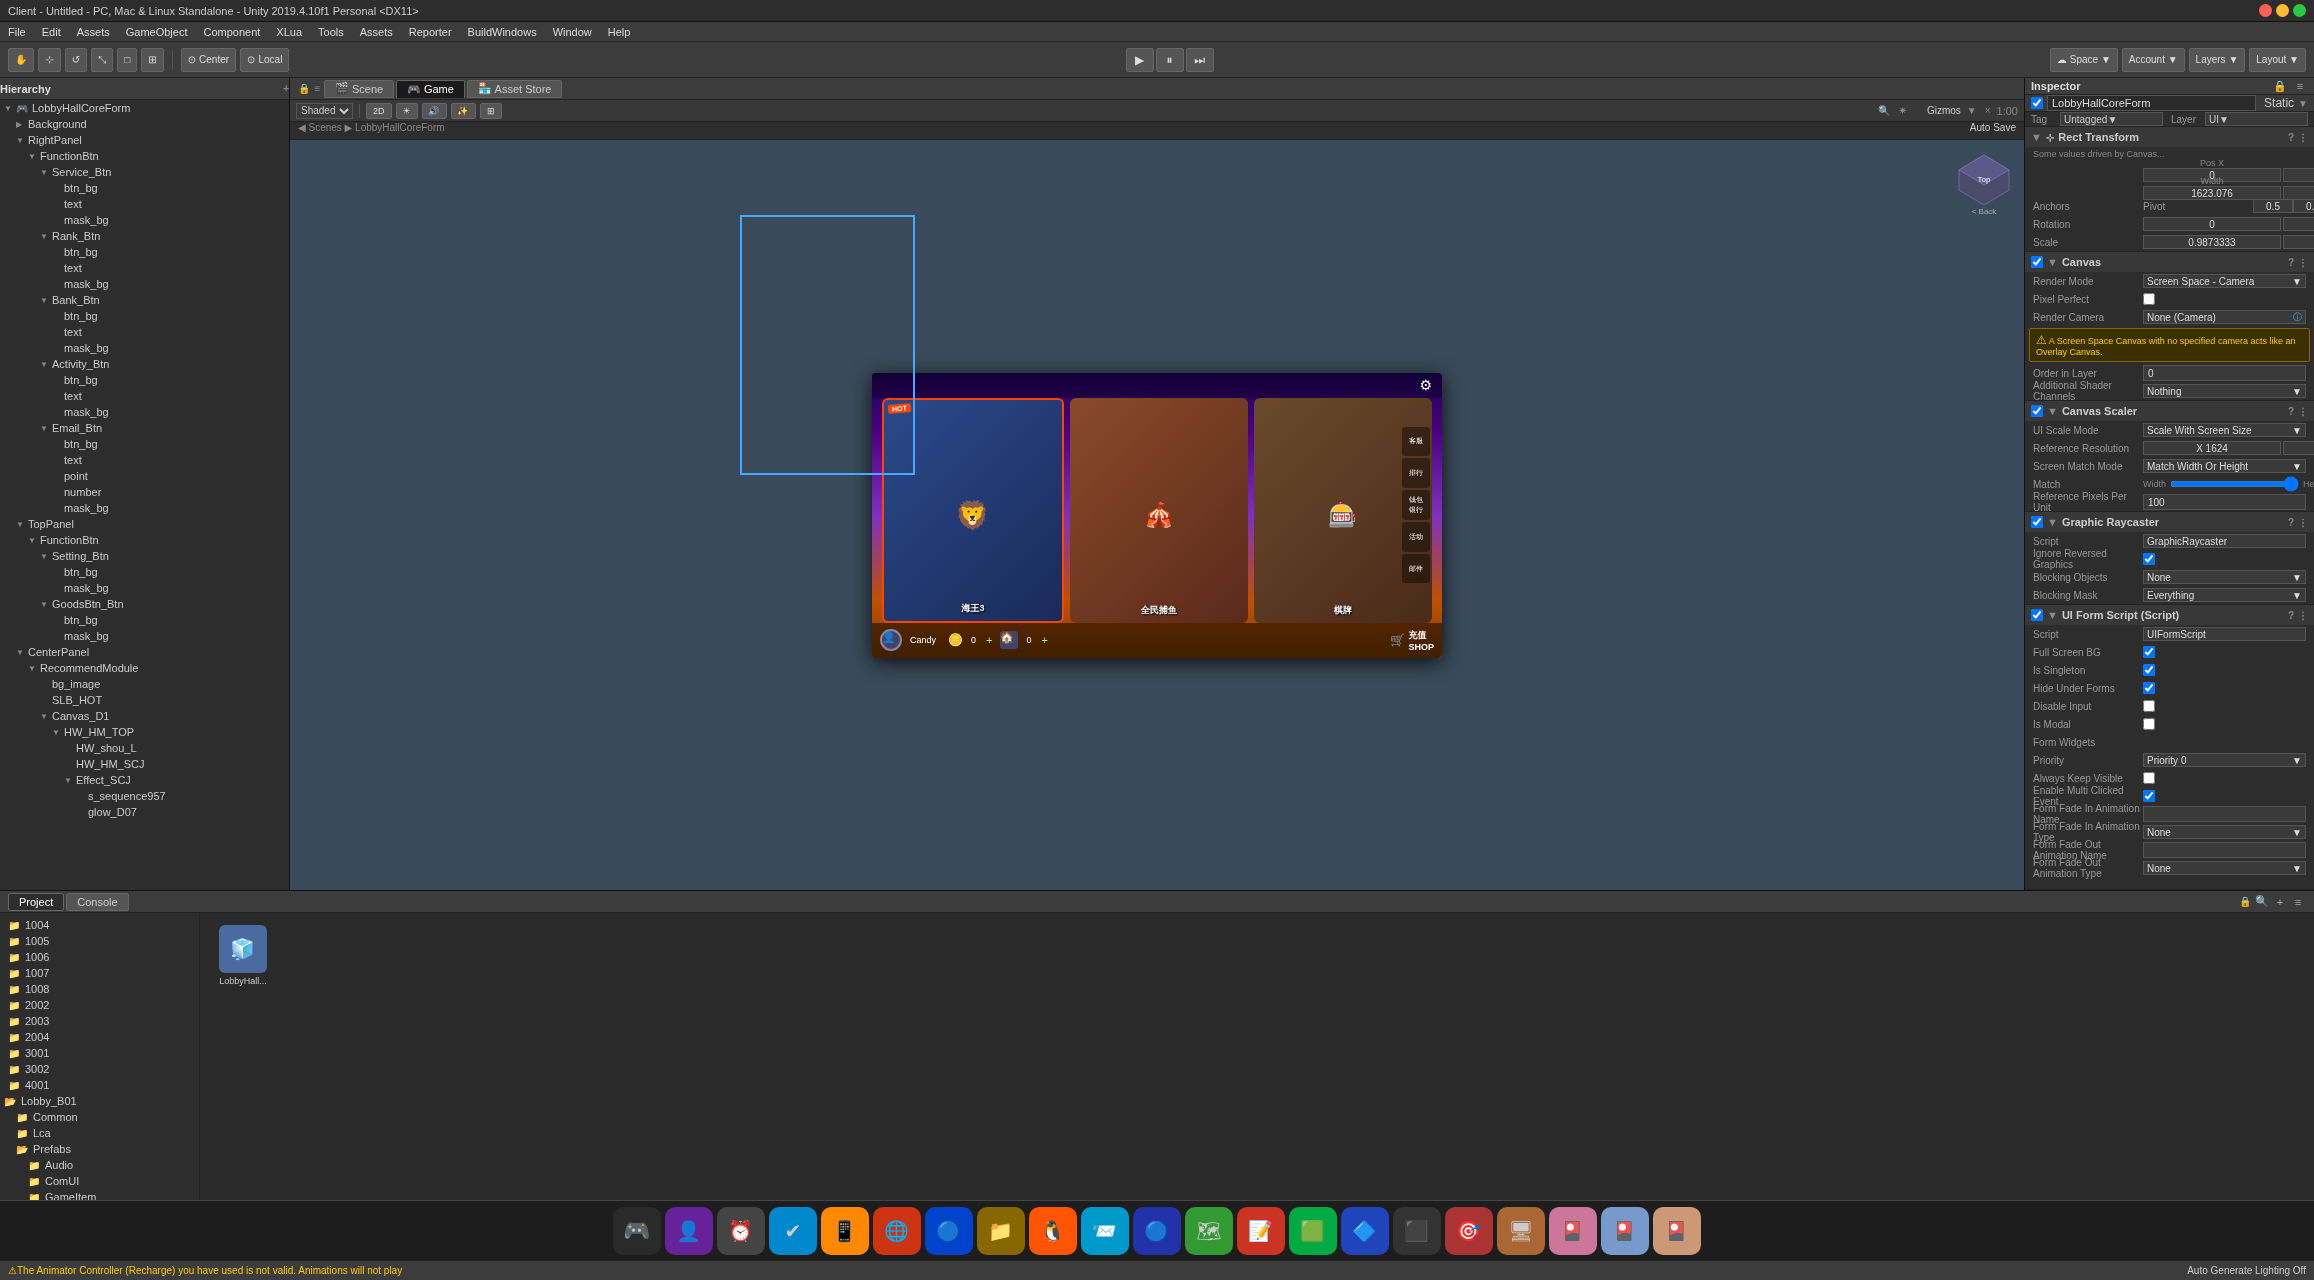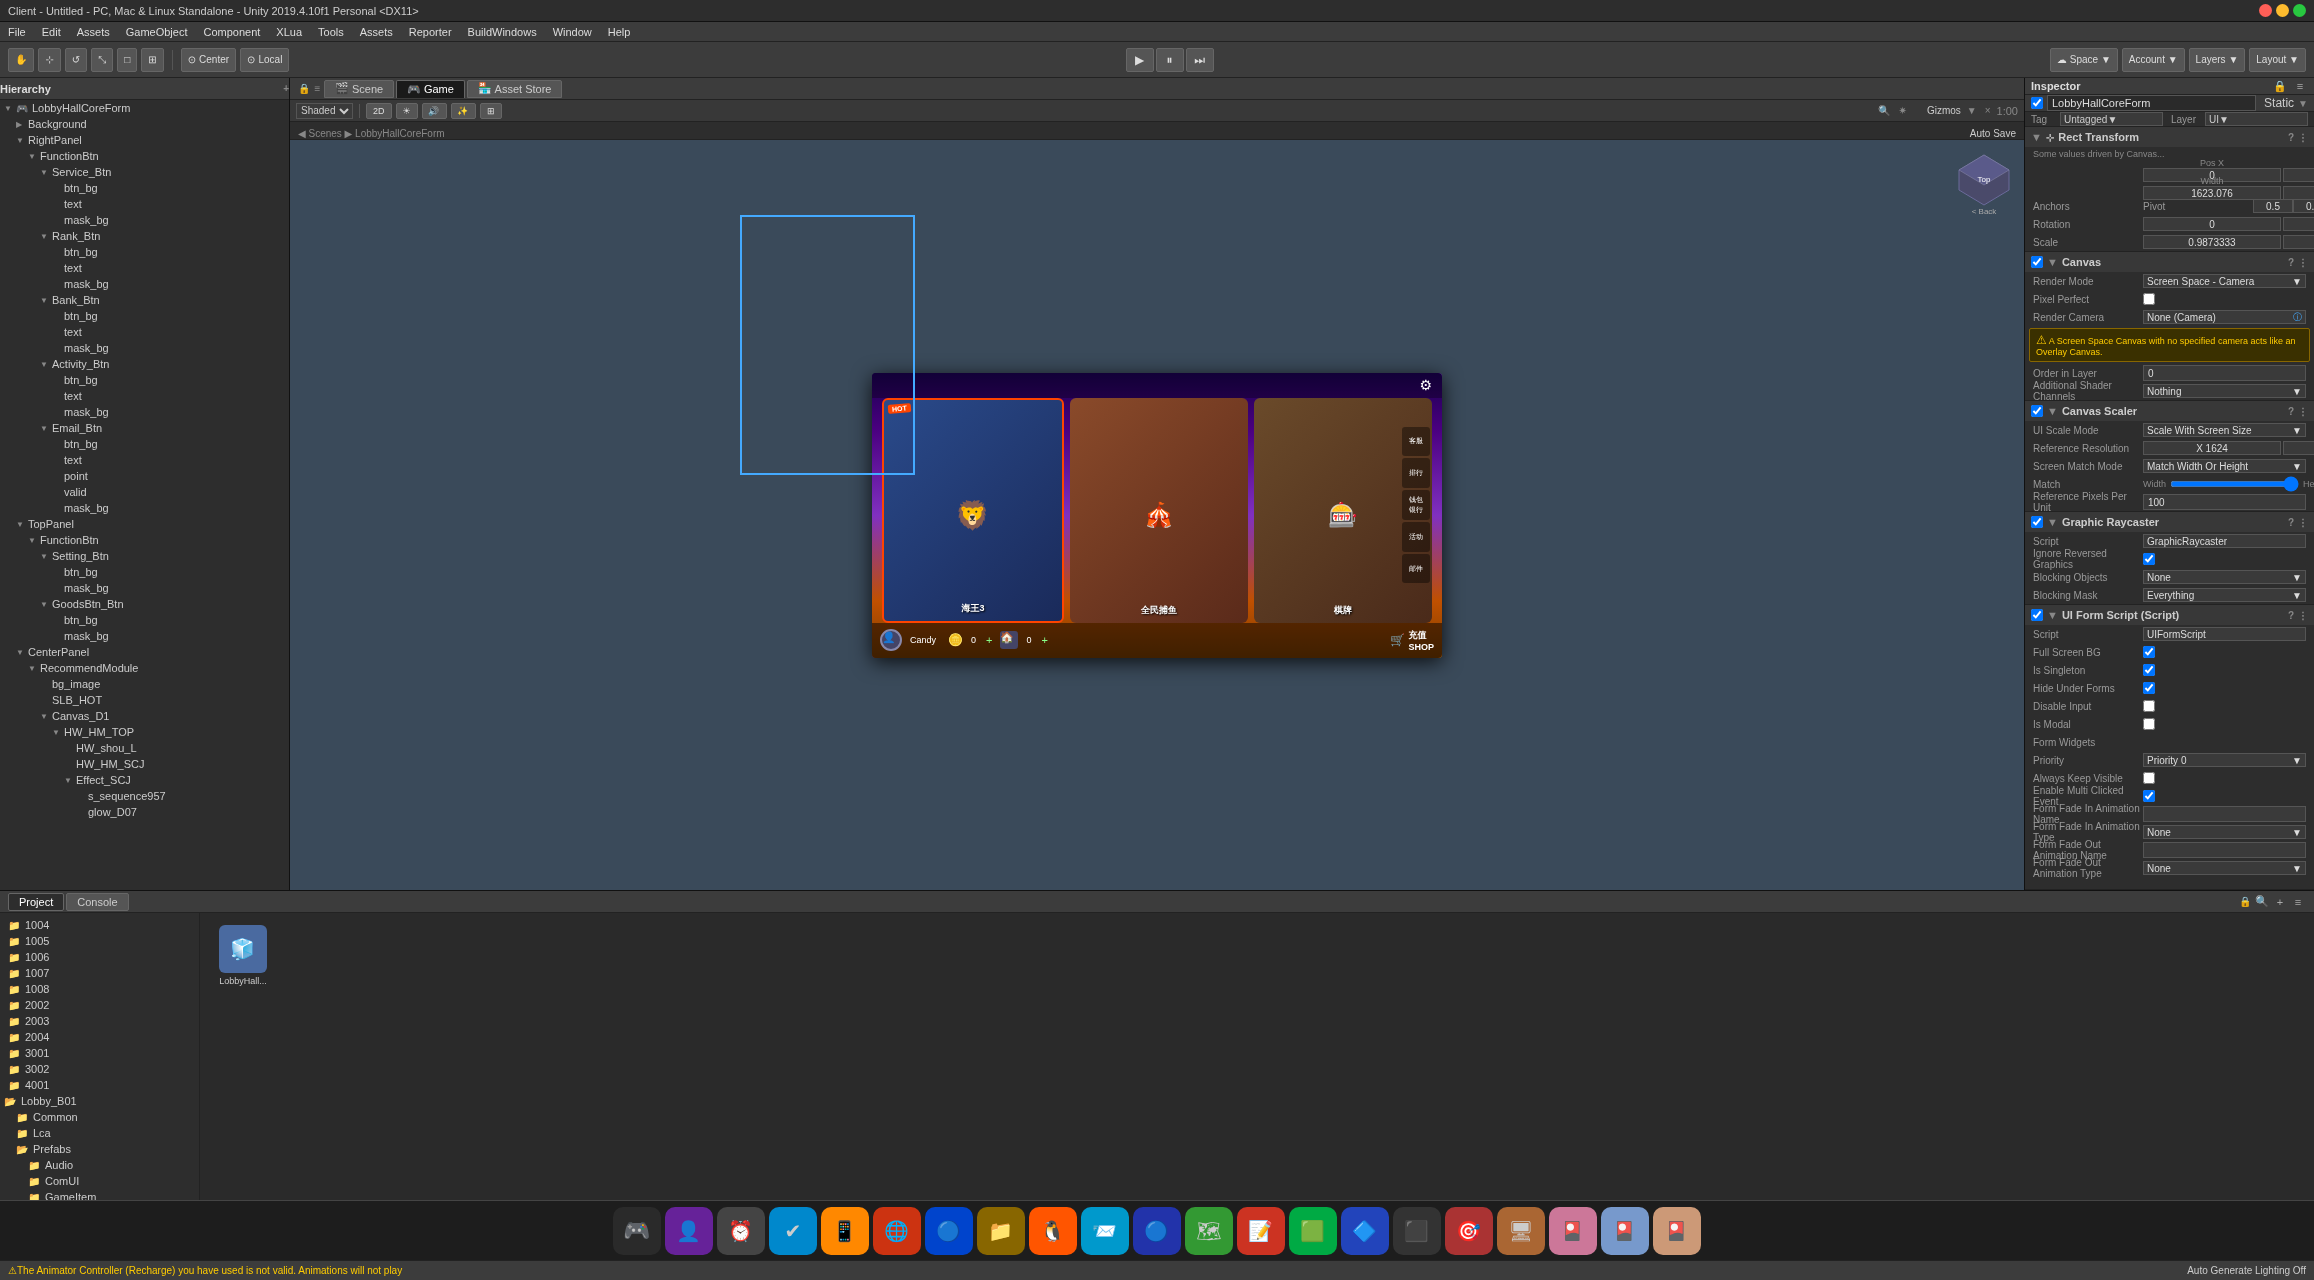--- a/index.html
+++ b/index.html
@@ -690,21 +690,21 @@
       <div class="tree-item" style="padding-left:52px;">
         <span class="tree-arrow"></span>
         <span>text</span>
       </div>
       <div class="tree-item" style="padding-left:52px;">
         <span class="tree-arrow"></span>
         <span>point</span>
       </div>
       <div class="tree-item" style="padding-left:52px;">
         <span class="tree-arrow"></span>
-        <span>valid</span>
+        <span>number</span>
       </div>
       <div class="tree-item" style="padding-left:52px;">
         <span class="tree-arrow"></span>
         <span>mask_bg</span>
       </div>
       <div class="tree-item" style="padding-left:16px;">
         <span class="tree-arrow">▼</span>
         <span>TopPanel</span>
       </div>
       <div class="tree-item" style="padding-left:28px;">
@@ -817,21 +817,21 @@
       <button class="toolbar-btn" style="height:16px;font-size:9px;">⊞</button>
       <div class="toolbar-spacer"></div>
       <span style="font-size:10px;color:#888;">🔍</span>
       <span style="font-size:10px;color:#888;margin-left:4px;">✷</span>
       <span style="font-size:10px;color:#ccc;margin-left:16px;">Gizmos</span>
       <span style="font-size:10px;color:#888;margin-left:2px;">▼</span>
       <span style="font-size:10px;color:#888;margin-left:4px;">×</span>
       <span style="font-size:11px;color:#888;margin-left:2px;">1:00</span>
     </div>
 
-    <div style="height:18px;background:#2d2d2d;display:flex;align-items:flex-end;padding:0 8px;border-bottom:1px solid #222;">
+    <div style="height:18px;background:#2d2d2d;display:flex;align-items:flex-start;padding:0 8px;border-bottom:1px solid #222;">
       <span style="font-size:10px;color:#888;">◀ Scenes ▶ LobbyHallCoreForm</span>
       <span style="margin-left:auto;font-size:10px;color:#ccc;">Auto Save</span>
     </div>
 
     <div class="scene-view">
 
       <div class="scene-nav-cube">
         <svg width="60" height="60" viewBox="0 0 60 60">
           <polygon points="30,5 55,20 55,40 30,55 5,40 5,20" fill="#4a4a6a" stroke="#6a6a9a" stroke-width="1"></polygon>
           <polygon points="30,5 55,20 30,35 5,20" fill="#5a5a8a" stroke="#8a8aaa" stroke-width="0.5"></polygon>

